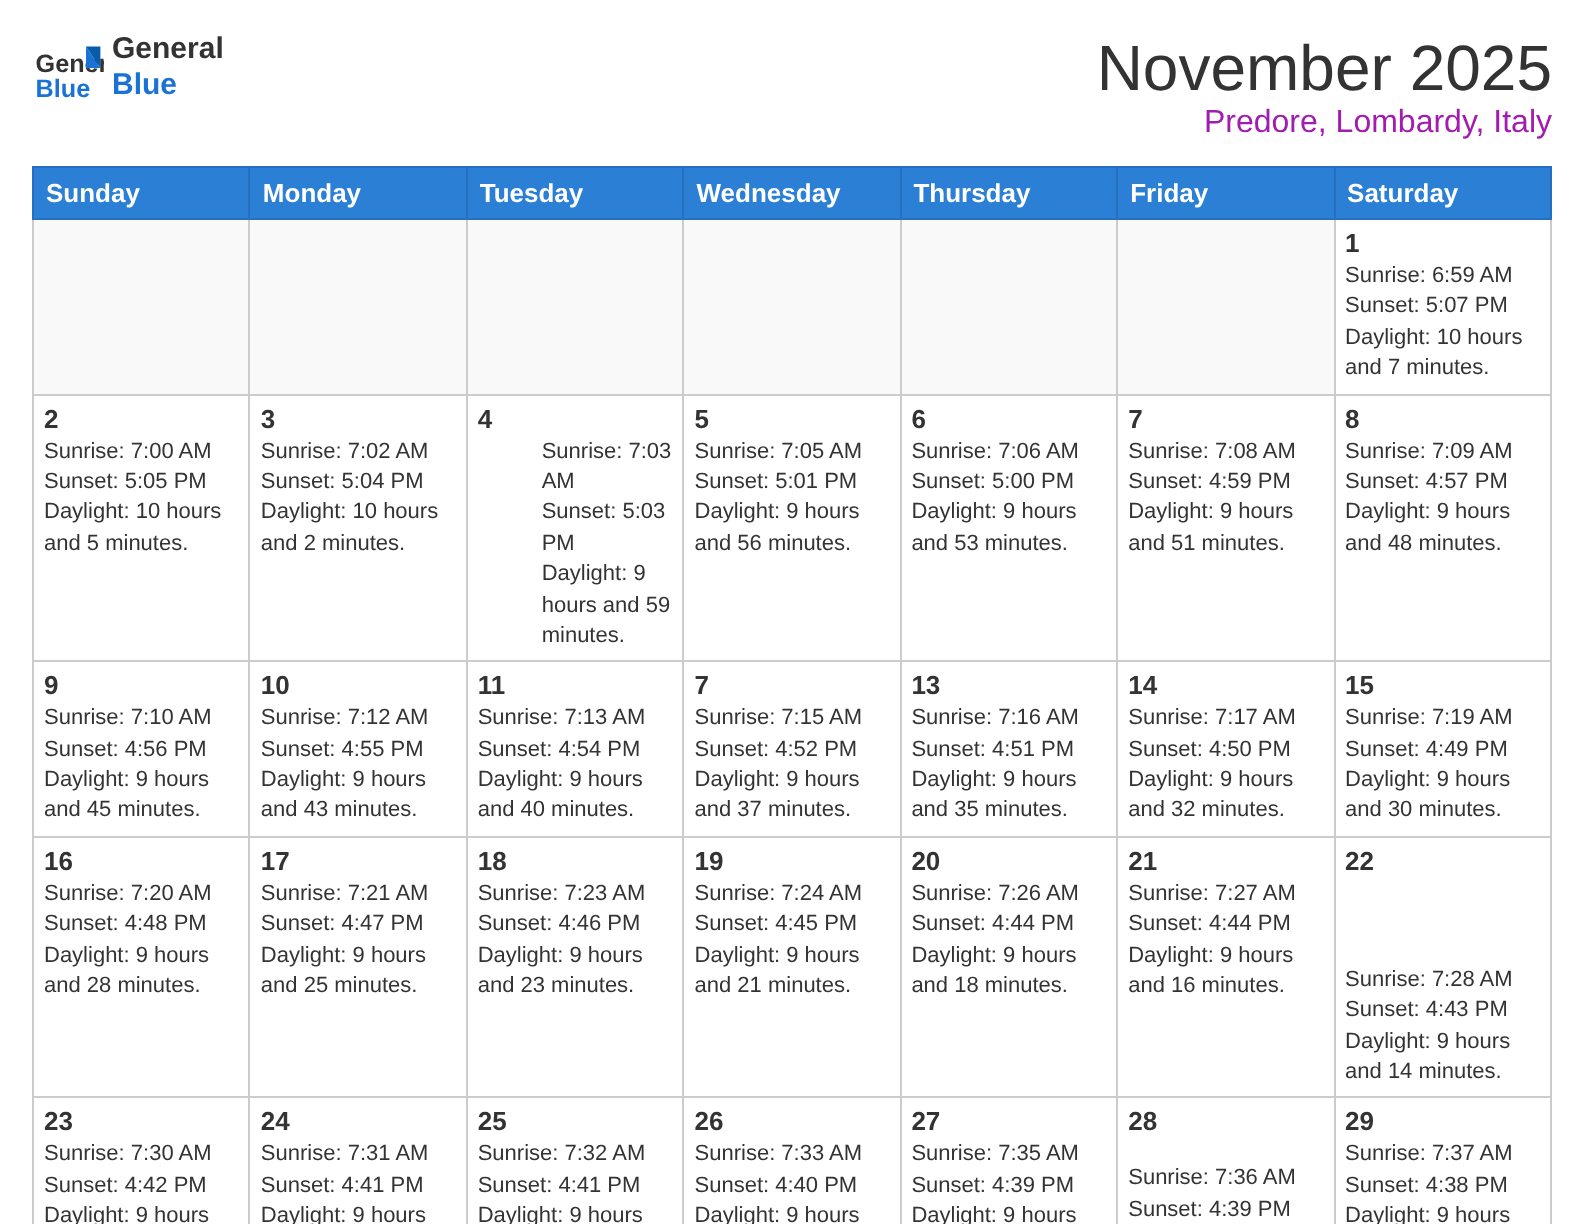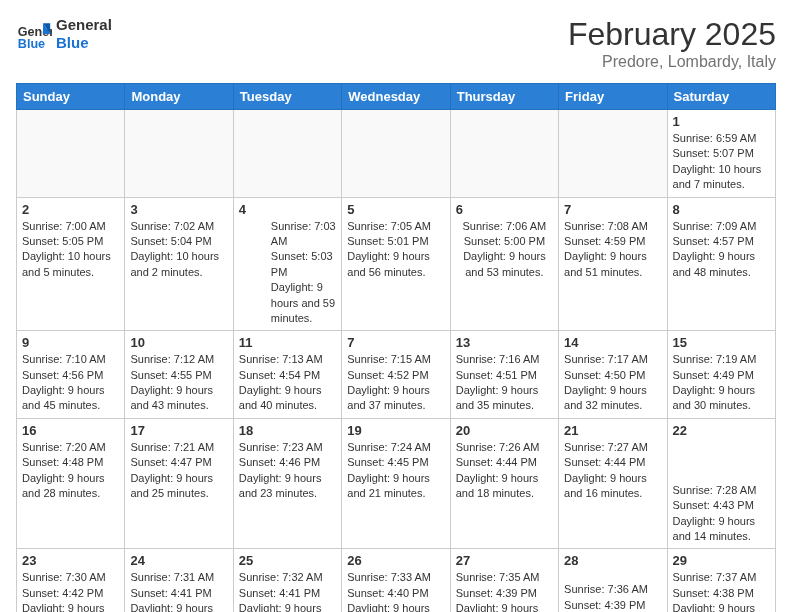--- a/index.html
+++ b/index.html
@@ -26,21 +26,21 @@
       height: 36px;
     }
     .title-section { text-align: right; }
     .month-title {
       font-size: 32px;
       color: #333;
       font-weight: normal;
     }
     .location {
       font-size: 16px;
-      color: #737373;
+      color: #a21caf;
     }
     .calendar {
       width: 100%;
       border-collapse: collapse;
       border: 1px solid #ccc;
     }
     .calendar th {
       background: #2b7fd4;
       color: #fff;
       text-align: left;
@@ -81,21 +81,21 @@
       <text x="2" y="36" font-size="14" font-family="Arial" font-weight="bold" fill="#1a73d4">Blue</text>
       <polygon points="30,8 38,20 30,20" fill="#1a73d4"></polygon>
       <polygon points="30,8 38,8 38,20" fill="#0a5aaa"></polygon>
     </svg>
     <div style="display:flex;flex-direction:column;line-height:1.2;">
       <span style="font-size:15px;font-weight:bold;color:#333;">General</span>
       <span style="font-size:15px;font-weight:bold;color:#1a73d4;">Blue</span>
     </div>
   </div>
   <div class="title-section">
-    <div class="month-title">February 2025</div>
+    <div class="month-title">November 2025</div>
     <div class="location">Predore, Lombardy, Italy</div>
   </div>
 </div>
 
 <table class="calendar">
   <thead>
     <tr>
       <th>Sunday</th>
       <th>Monday</th>
       <th>Tuesday</th>
@@ -140,21 +140,21 @@
 Daylight: 9 hours and 59 minutes.</div>
         </td>
         <td>
           <span class="day-number">5</span>
           <div class="cell-info" style="white-space: pre-line;">Sunrise: 7:05 AM
 Sunset: 5:01 PM
 Daylight: 9 hours and 56 minutes.</div>
         </td>
         <td>
           <span class="day-number">6</span>
-          <div class="cell-info" style="white-space: pre-line; text-align: center;">Sunrise: 7:06 AM
+          <div class="cell-info" style="white-space: pre-line;">Sunrise: 7:06 AM
 Sunset: 5:00 PM
 Daylight: 9 hours and 53 minutes.</div>
         </td>
         <td>
           <span class="day-number">7</span>
           <div class="cell-info" style="white-space: pre-line;">Sunrise: 7:08 AM
 Sunset: 4:59 PM
 Daylight: 9 hours and 51 minutes.</div>
         </td>
         <td>

